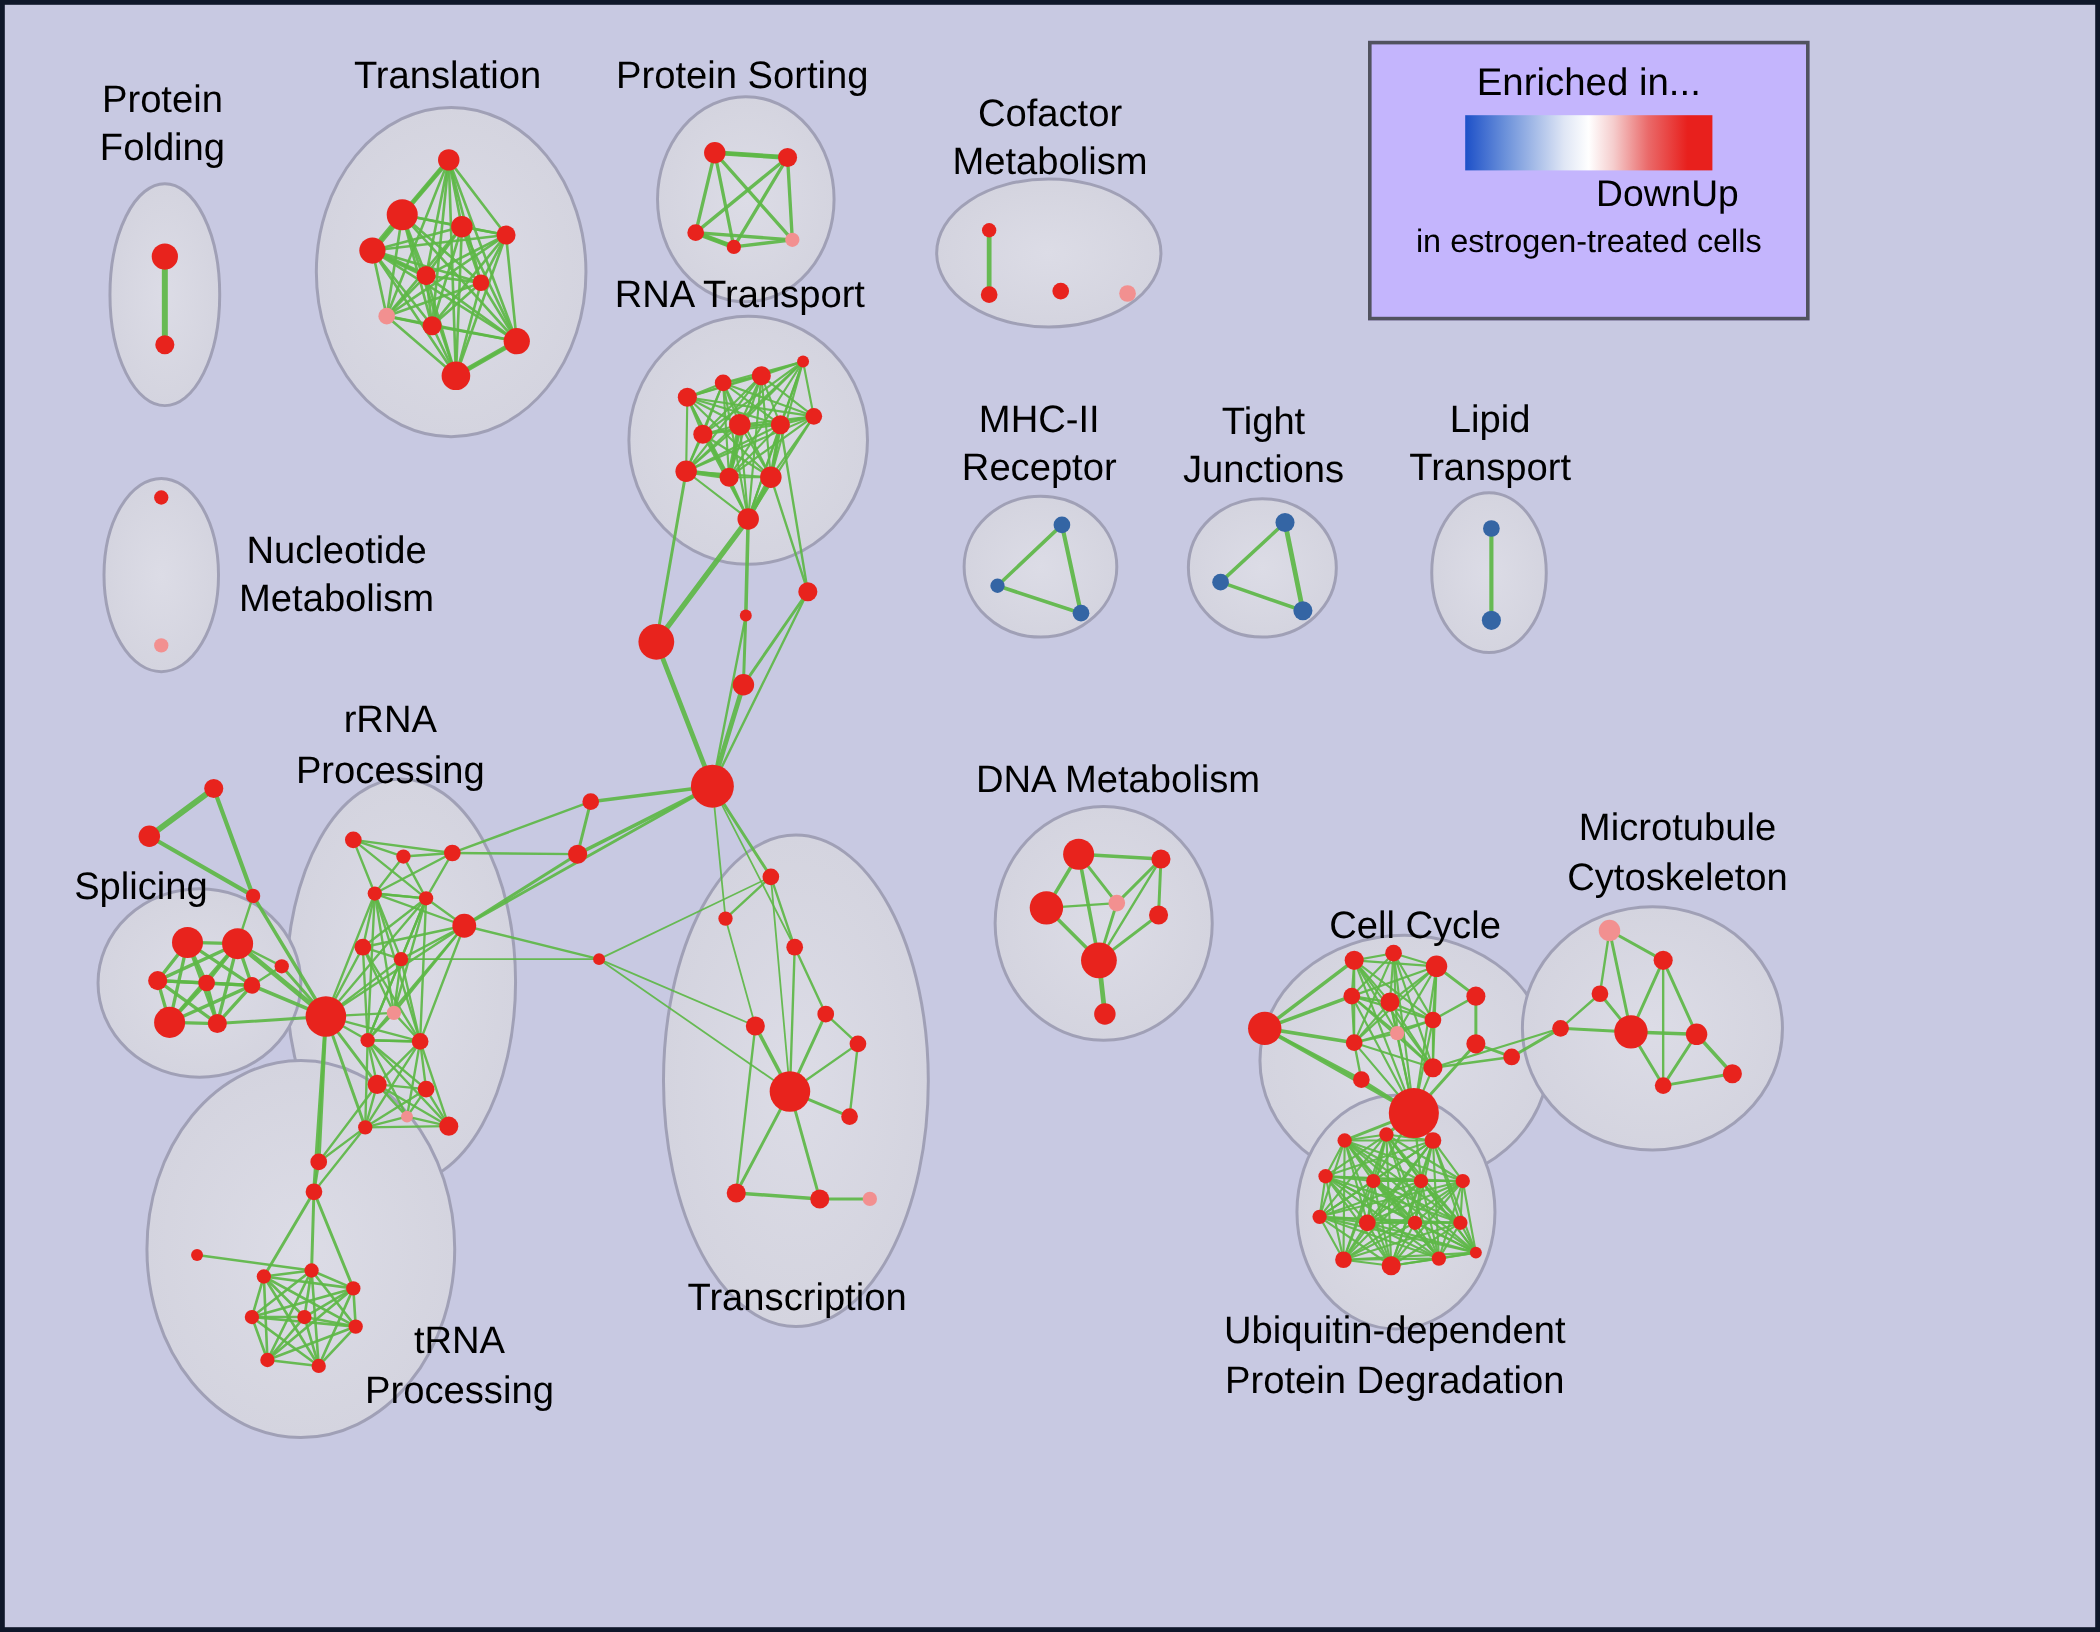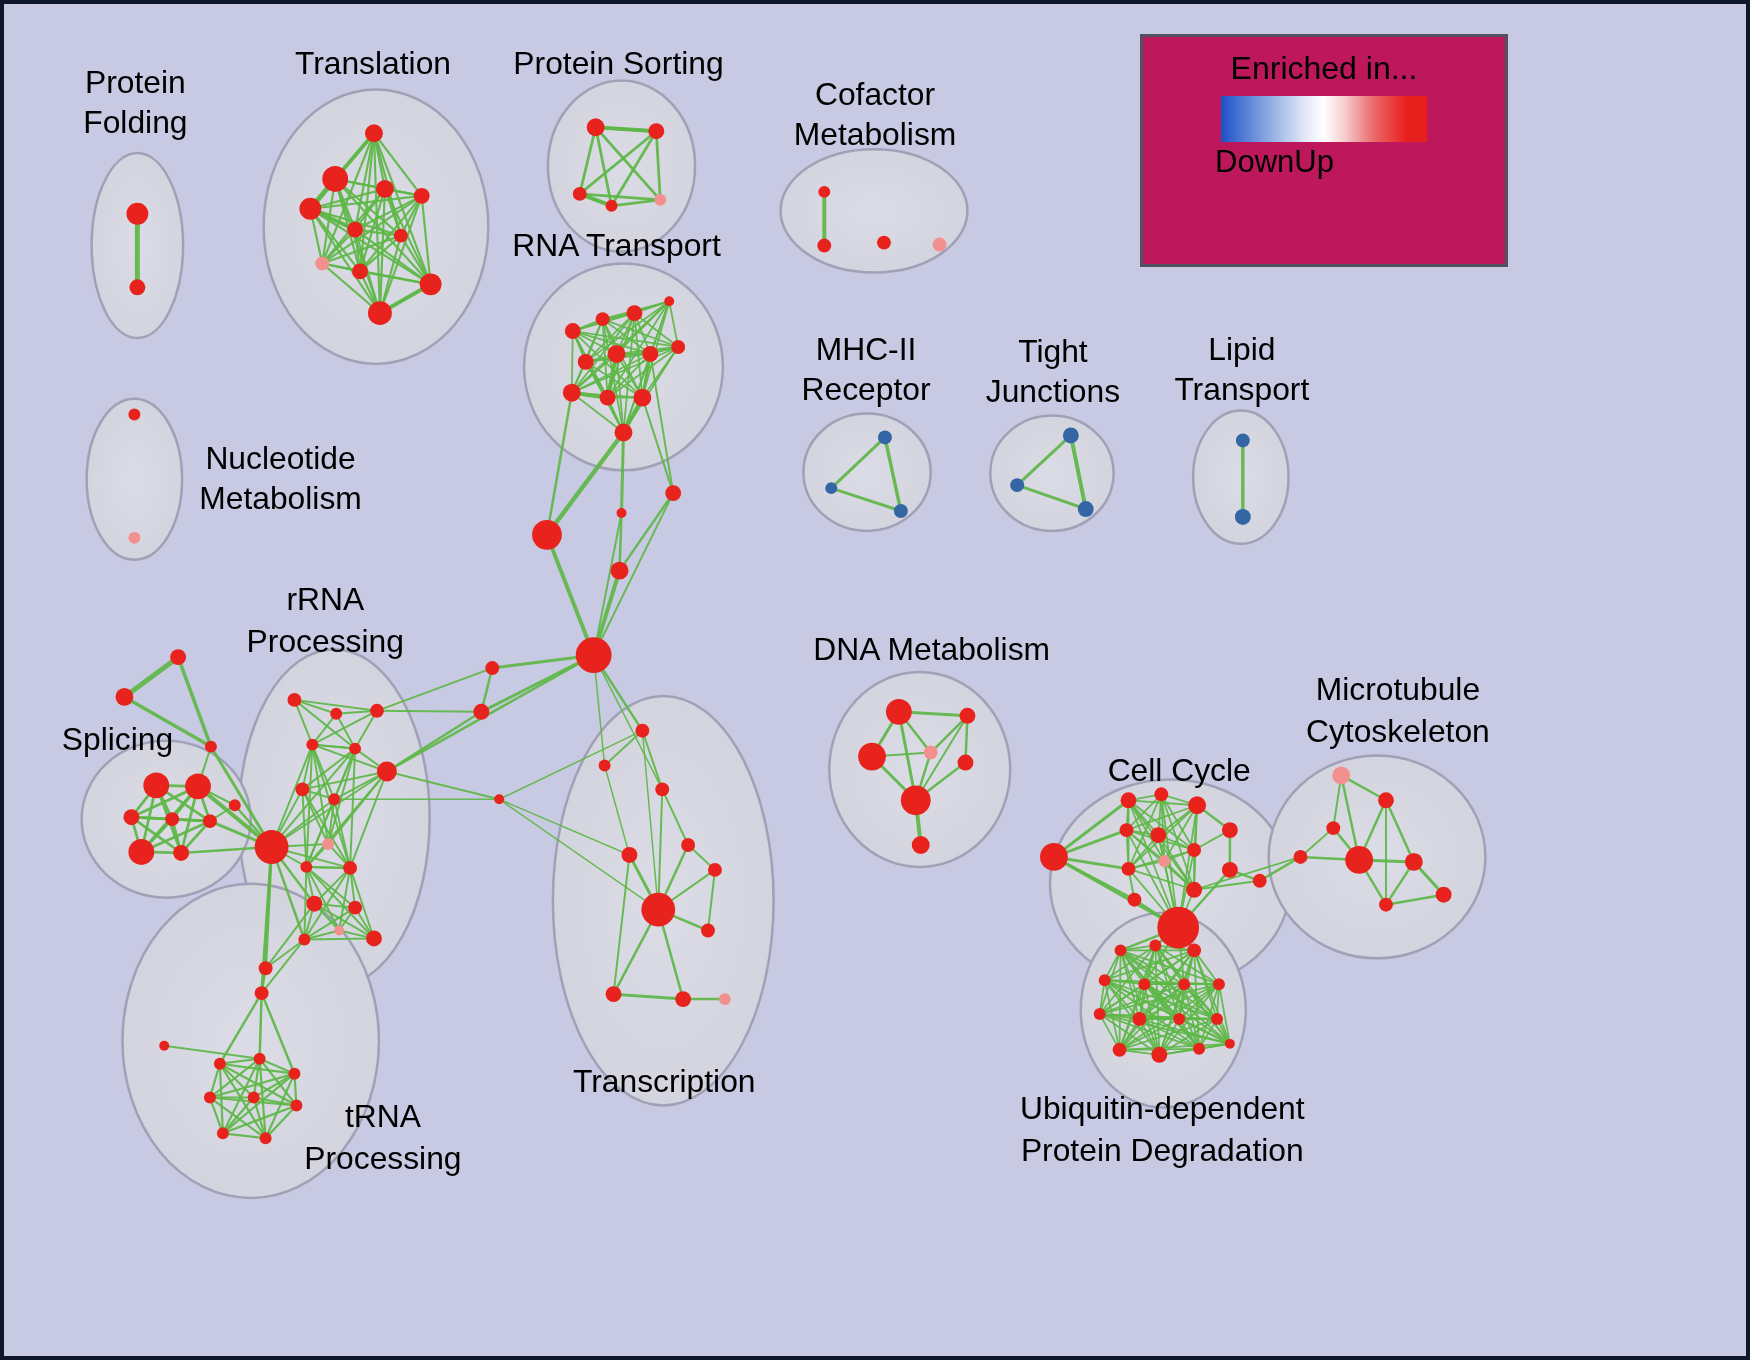--- a/index.html
+++ b/index.html
@@ -8,26 +8,26 @@
     width:1750px;height:1360px;
     box-sizing:border-box;
     border:4px solid #0f172a;
     background:#c8c9e2;
     overflow:hidden;
     font-family:"Liberation Sans",sans-serif;
   }
   .stage svg{position:absolute;left:0;top:0;font-family:"Liberation Sans",sans-serif;}
   .legend{
     position:absolute;left:1136px;top:30px;width:368px;height:233px;
-    box-sizing:border-box;border:3px solid #51525f;background:#be185d;
+    box-sizing:border-box;border:3px solid #51525f;background:#c4b5fd;
     text-align:center;color:#000;
   }
   .legend-title{font-size:32px;margin-top:13px;}
   .legend-bar{width:206px;height:46px;margin:9px auto 0 auto;}
-  .legend-row{display:flex;justify-content:flex-start;padding:0 56px;font-size:31px;margin-top:2px;margin-left:16px;}
+  .legend-row{display:flex;justify-content:flex-end;padding:0 56px;font-size:31px;margin-top:2px;margin-left:16px;}
   .legend-sub{font-size:27px;line-height:33px;}
   .legend-sub.first{margin-top:5px;}
 </style>
 </head>
 <body>
 
 <div class="stage">
   <svg id="network" width="1742" height="1352" viewBox="0 0 1750 1360">
       <defs>
         <radialGradient id="eg">
@@ -746,14 +746,15 @@
       <text x="1164" y="1122" text-anchor="middle" font-size="32" fill="#000000"><tspan x="1164" dy="0">Ubiquitin-dependent</tspan><tspan x="1164" dy="42">Protein Degradation</tspan></text>
     </svg>
 
   <div class="legend">
     <div class="legend-title">Enriched in...</div>
     <div class="legend-bar" style="background: linear-gradient(90deg, rgb(29, 80, 200) 0%, rgb(106, 144, 218) 16%, rgb(223, 230, 245) 40%, rgb(255, 255, 255) 50%, rgb(245, 205, 205) 60%, rgb(234, 106, 106) 74%, rgb(232, 32, 29) 90%);"></div>
     <div class="legend-row">
       <span>Down</span>
       <span>Up</span>
     </div>
+    <div class="legend-sub first">in estrogen-treated cells</div>
   </div>
 </div>
 
 </body></html>

